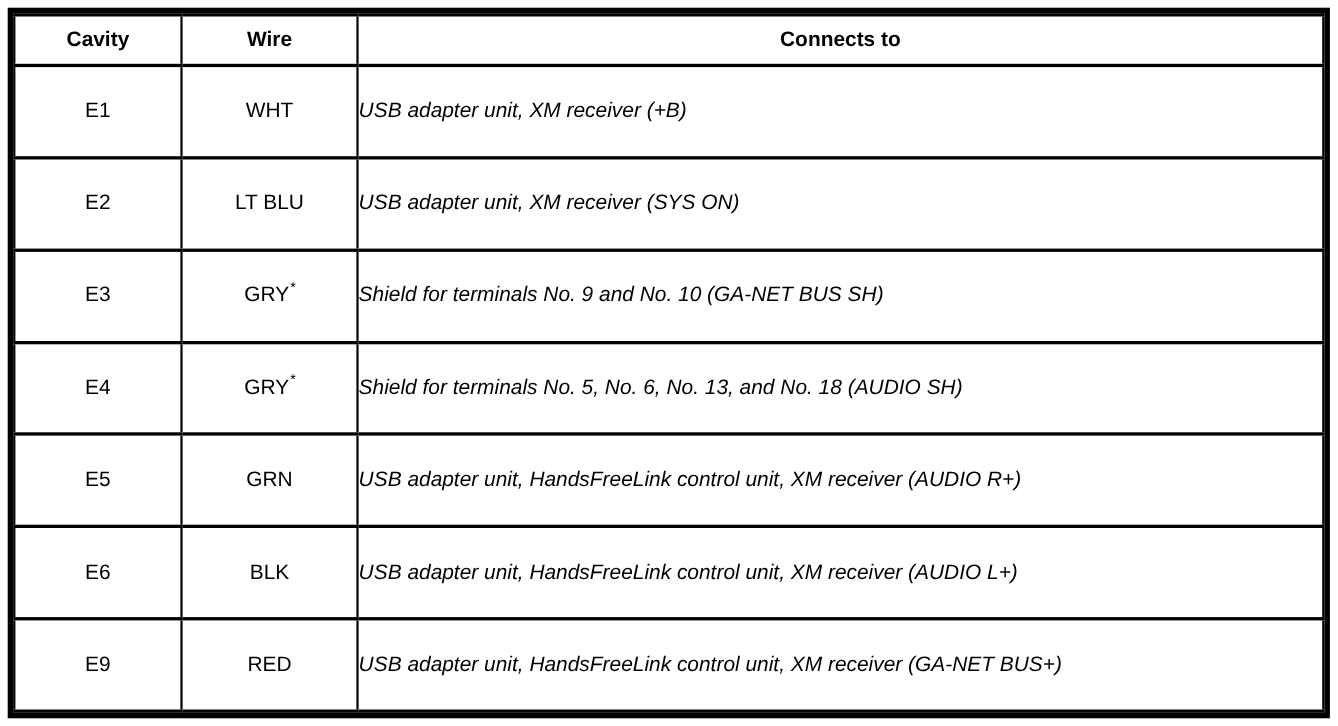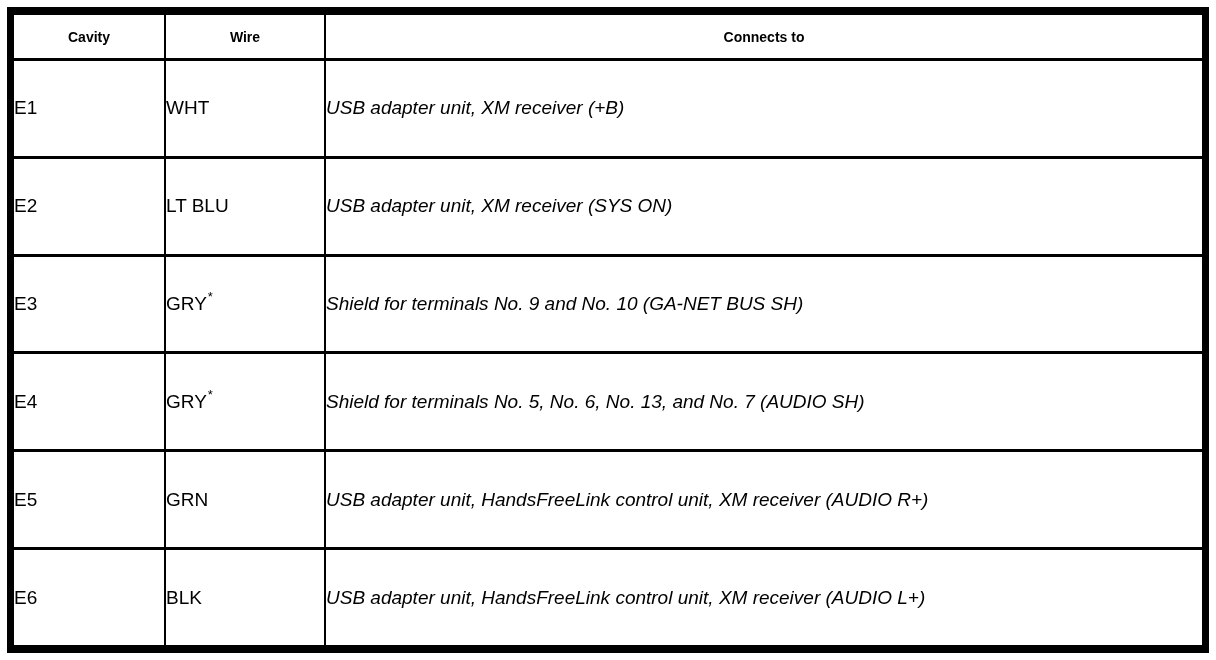--- a/index.html
+++ b/index.html
@@ -35,22 +35,22 @@
     border-top: 3px solid #000000;
     border-bottom: 3px solid #000000;
     padding: 0;
     vertical-align: middle;
     background: #ffffff;
     overflow: hidden;
     white-space: nowrap;
   }
   table.wiring thead tr { height: 46px; }
   table.wiring tbody tr { height: 53px; }
-  th { font-weight: bold; font-size: 14px; text-align: center; }
-  td.center { }
+  th { font-weight: bold; font-size: 19px; text-align: center; }
+  td.center { text-align: center; }
   td.left { text-align: left; padding-left: 13px; font-style: italic; }
   sup {
     font-size: 13px;
     line-height: 0;
     position: relative;
     top: -2px;
     left: 1px;
   }
   col.c-cavity { width: 152px; }
   col.c-wire   { width: 160px; }
@@ -85,27 +85,32 @@
           <td class="left">USB adapter unit, XM receiver (SYS ON)</td>
         </tr>
         <tr>
           <td class="center">E3</td>
           <td class="center">GRY<sup>*</sup></td>
           <td class="left">Shield for terminals No. 9 and No. 10 (GA-NET BUS SH)</td>
         </tr>
         <tr>
           <td class="center">E4</td>
           <td class="center">GRY<sup>*</sup></td>
-          <td class="left">Shield for terminals No. 5, No. 6, No. 13, and No. 7 (AUDIO SH)</td>
+          <td class="left">Shield for terminals No. 5, No. 6, No. 13, and No. 18 (AUDIO SH)</td>
         </tr>
         <tr>
           <td class="center">E5</td>
           <td class="center">GRN</td>
           <td class="left">USB adapter unit, HandsFreeLink control unit, XM receiver (AUDIO R+)</td>
         </tr>
         <tr>
           <td class="center">E6</td>
           <td class="center">BLK</td>
           <td class="left">USB adapter unit, HandsFreeLink control unit, XM receiver (AUDIO L+)</td>
         </tr>
+        <tr>
+          <td class="center">E9</td>
+          <td class="center">RED</td>
+          <td class="left">USB adapter unit, HandsFreeLink control unit, XM receiver (GA-NET BUS+)</td>
+        </tr>
       </tbody>
   </table>
 </div>
 
 </body></html>

